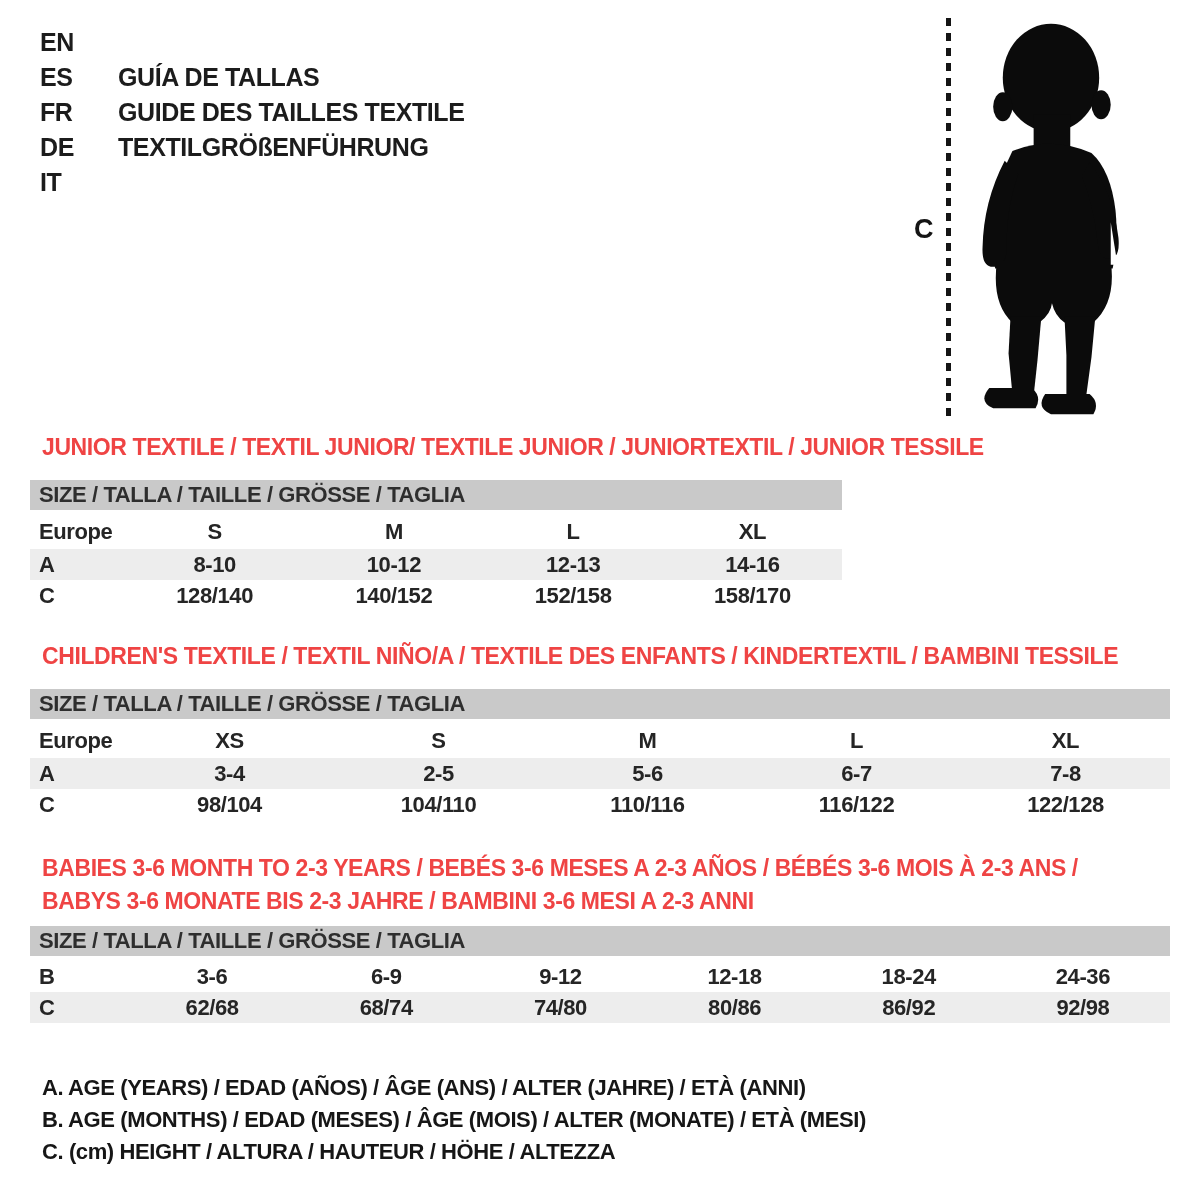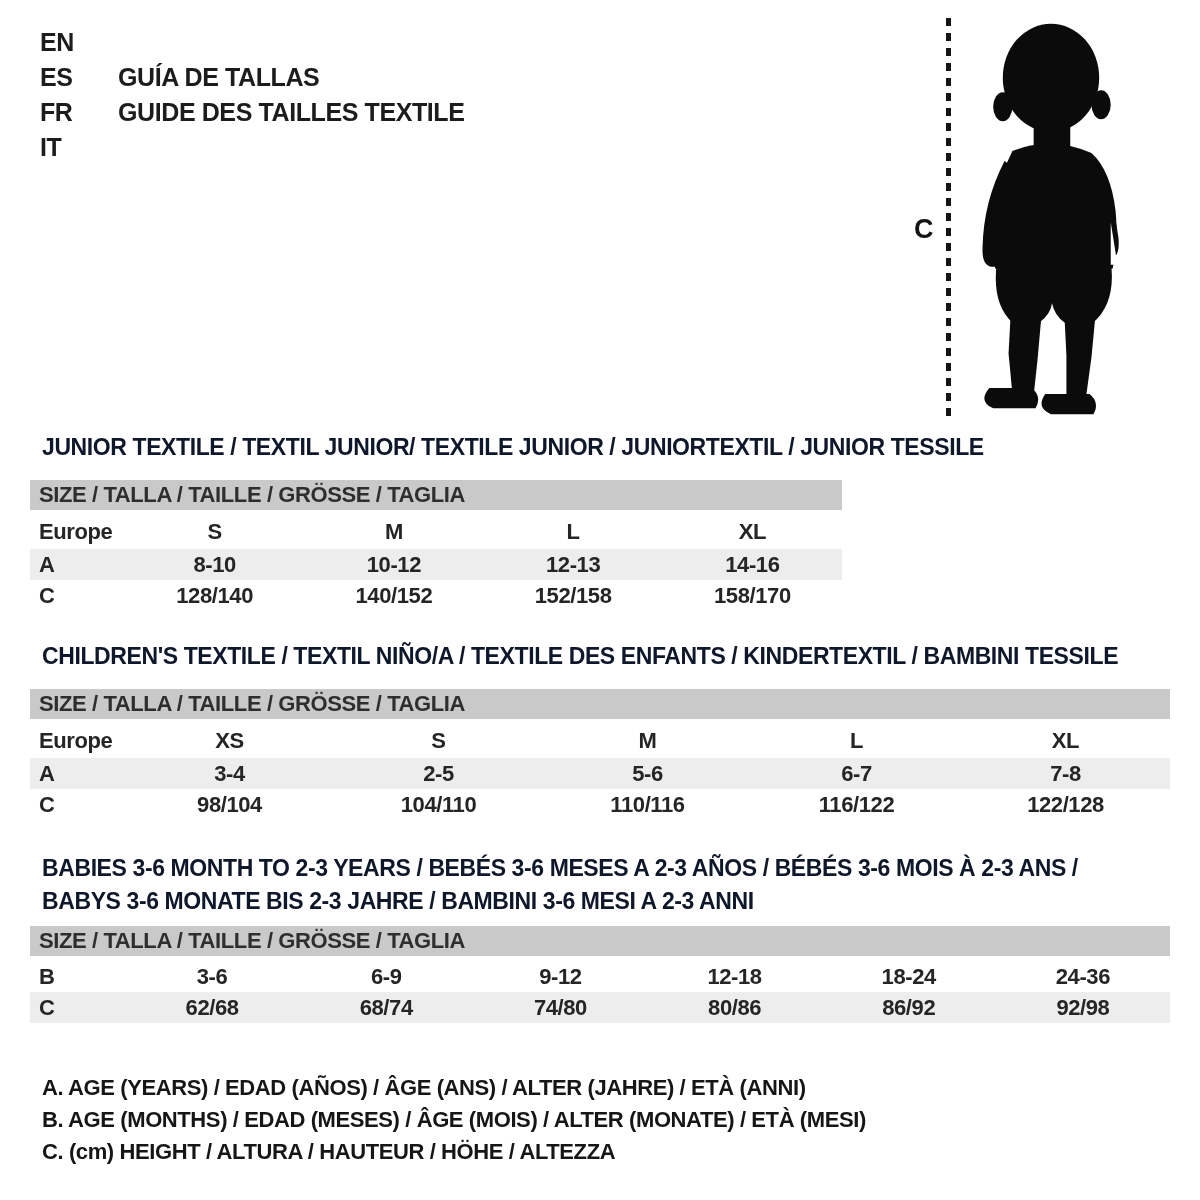--- a/index.html
+++ b/index.html
@@ -20,21 +20,21 @@
 
   
   .measure-line {
     left:946px; top:18px; width:5px; height:398px;
     background:repeating-linear-gradient(to bottom, #141414 0 8px, transparent 8px 15px);
   }
   .measure-label { left:914px; top:214px; font-size:27px; color:#141414; }
   .toddler { left:963px; top:18px; }
 
   
-  .sec-title { font-size:23px; color:#0f172a; white-space:nowrap; }
+  .sec-title { font-size:23px; color:#ef4444; white-space:nowrap; }
 
   
   .size-table { left:30px; }
   .size-bar {
     background:#c9c9c9; height:30px; line-height:30px;
     padding-left:9px; font-size:22px; color:#2e2e2e; margin-bottom:5px;
   }
   .trow { display:grid; height:31px; align-items:center; font-size:22px; color:#252525; }
   .trow.head { height:34px; }
   .trow.alt { background:#ededed; }
@@ -60,20 +60,24 @@
     <div class="lang-row">
       <span class="code">EN</span>
     </div>
     <div class="lang-row">
       <span class="code">ES</span>
       <span class="label">GUÍA DE TALLAS</span>
     </div>
     <div class="lang-row">
       <span class="code">FR</span>
       <span class="label">GUIDE DES TAILLES TEXTILE</span>
+    </div>
+    <div class="lang-row">
+      <span class="code">DE</span>
+      <span class="label">TEXTILGRÖßENFÜHRUNG</span>
     </div>
     <div class="lang-row">
       <span class="code">IT</span>
     </div>
   </div>
 
   <div class="abs measure-line"></div>
   <div class="abs measure-label">C</div>
   <svg class="abs toddler" width="175" height="400" viewBox="0 0 175 415" xmlns="http://www.w3.org/2000/svg">
     <g fill="#0b0b0b">

